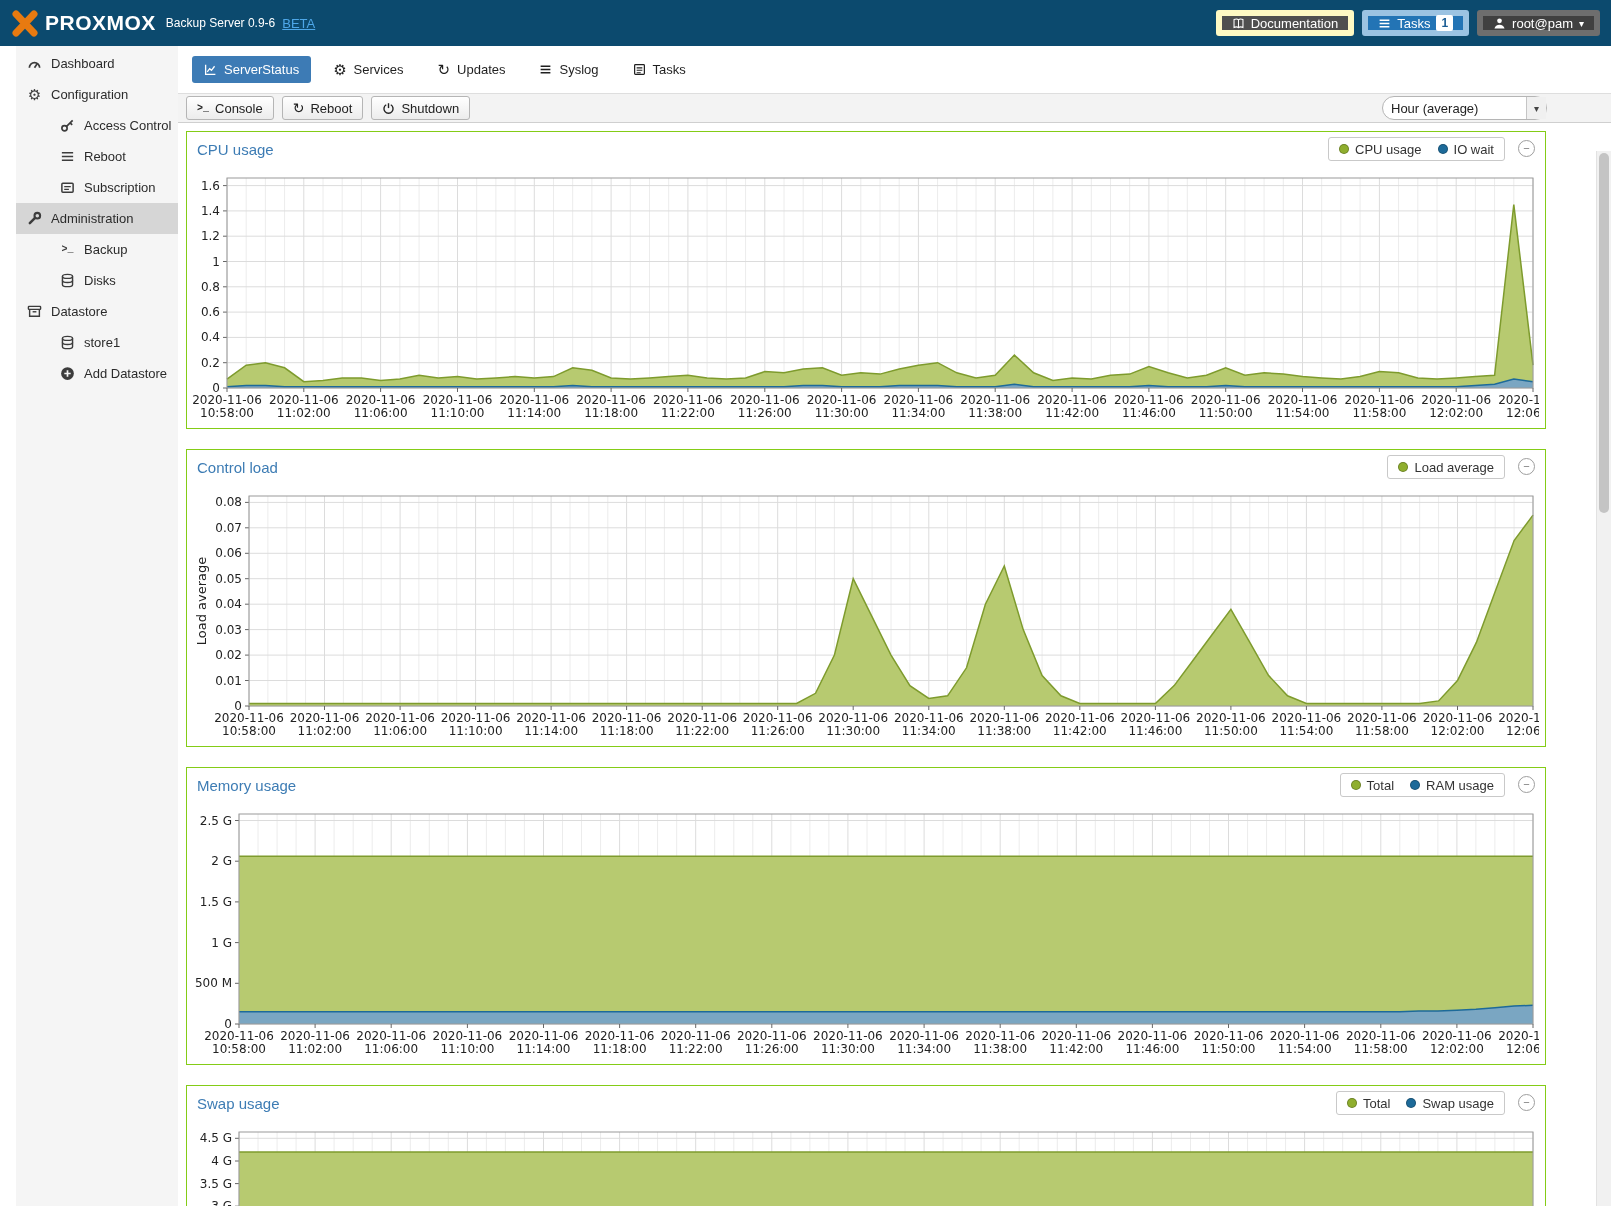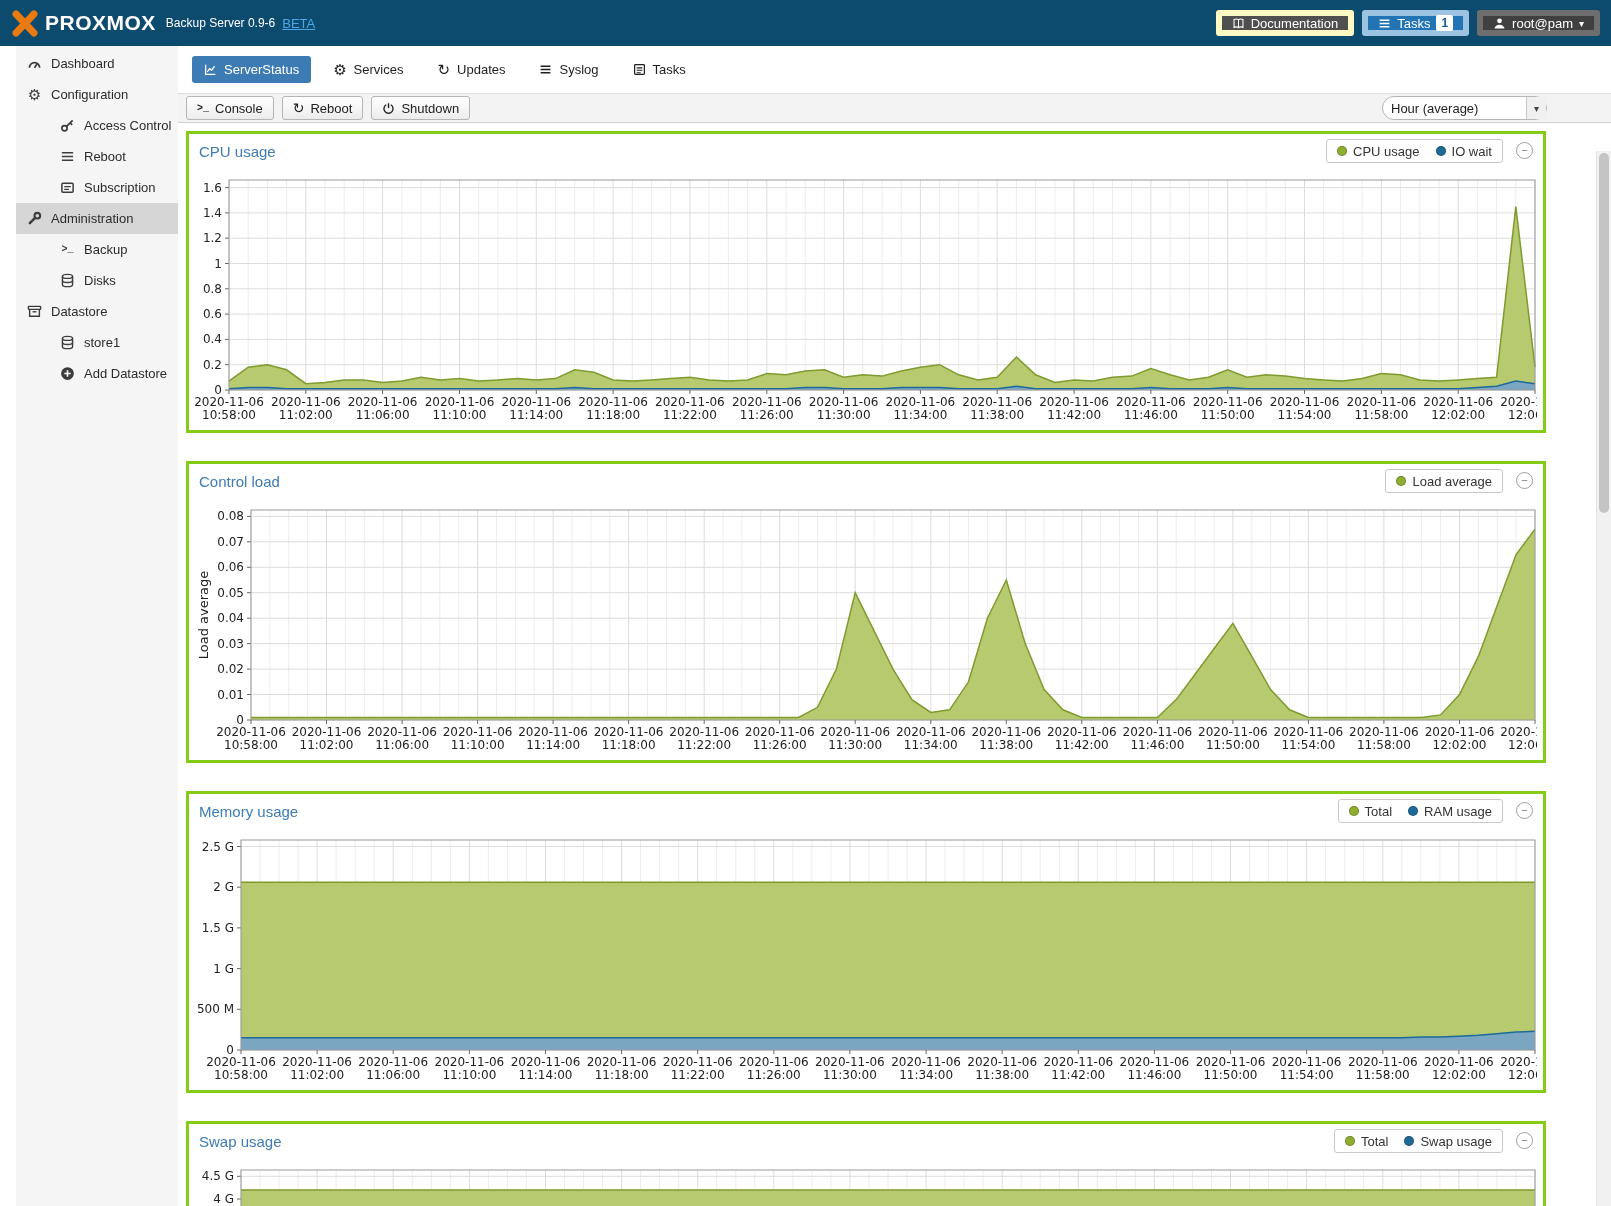--- a/index.html
+++ b/index.html
@@ -46,21 +46,21 @@
   .tbtn { height:24px; display:flex; align-items:center; gap:6px; padding:0 10px;
     background:linear-gradient(#ffffff,#ececec); border:1px solid #b5b5b5; border-radius:3px;
     font-size:13px; color:#222; cursor:pointer; }
   .range-select { margin-left:auto; margin-right:56px; width:165px; height:24px; background:#fff;
     border:1px solid #b5b5b5; border-radius:12px; display:flex; align-items:center; font-size:13px; cursor:pointer; }
   .range-select .val { padding:0 8px; flex:1; }
   .range-select .trigger { width:20px; align-self:stretch; border-left:1px solid #c5c5c5; background:#f0f0f0;
     display:flex; align-items:center; justify-content:center; font-size:10px; color:#444; }
   
   .panels { padding:8px 65px 0 8px; }
-  .panel { border:3px solid #84cc16; background:#fff; margin-bottom:28px; }
+  .panel { border:1px solid #84cc16; background:#fff; margin-bottom:20px; }
   .panel-header { height:34px; position:relative; display:flex; align-items:center; }
   .panel-title { margin-left:10px; font-size:15px; color:#3d7cb4; }
   .legend { position:absolute; right:40px; top:5px; height:24px; border:1px solid #c9c9c9; border-radius:3px;
     background:#fff; display:flex; align-items:center; gap:16px; padding:0 10px; font-size:13px; color:#333; }
   .legend-item { display:flex; align-items:center; gap:6px; cursor:pointer; }
   .dot { width:10px; height:10px; border-radius:50%; display:inline-block; border:1px solid rgba(0,0,0,.25); }
   .collapse-tool { position:absolute; right:10px; top:8px; width:17px; height:17px; border:1px solid #9e9e9e;
     border-radius:50%; color:#7a7a7a; font-size:11px; line-height:14px; text-align:center; cursor:pointer; }
   .chart { margin:4px 6px 6px; overflow:hidden; }
   

